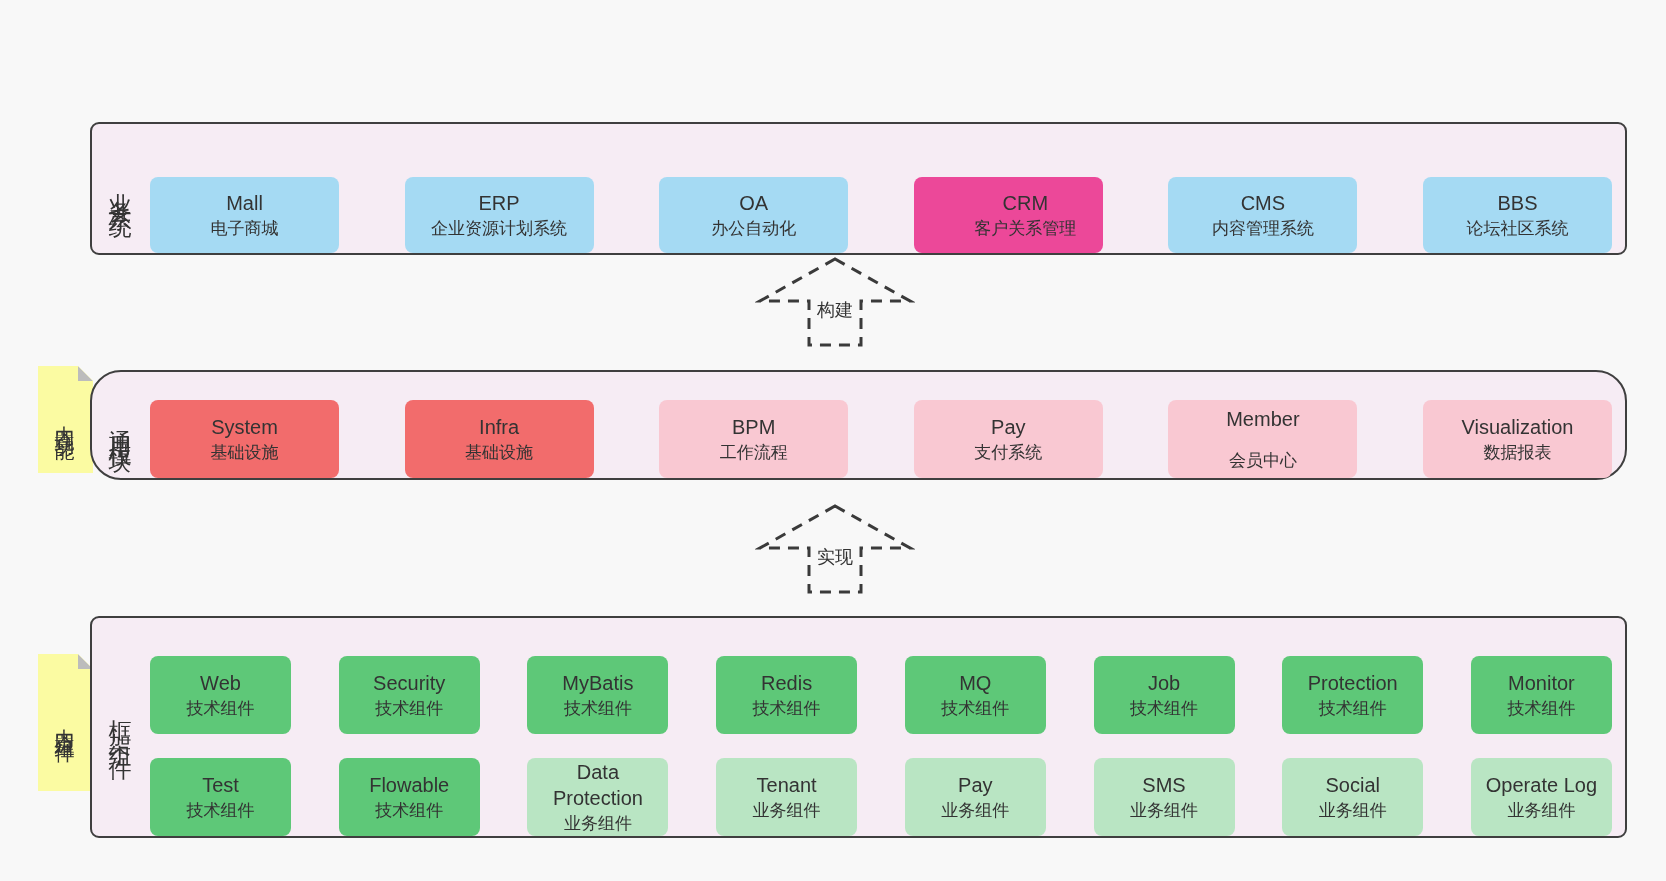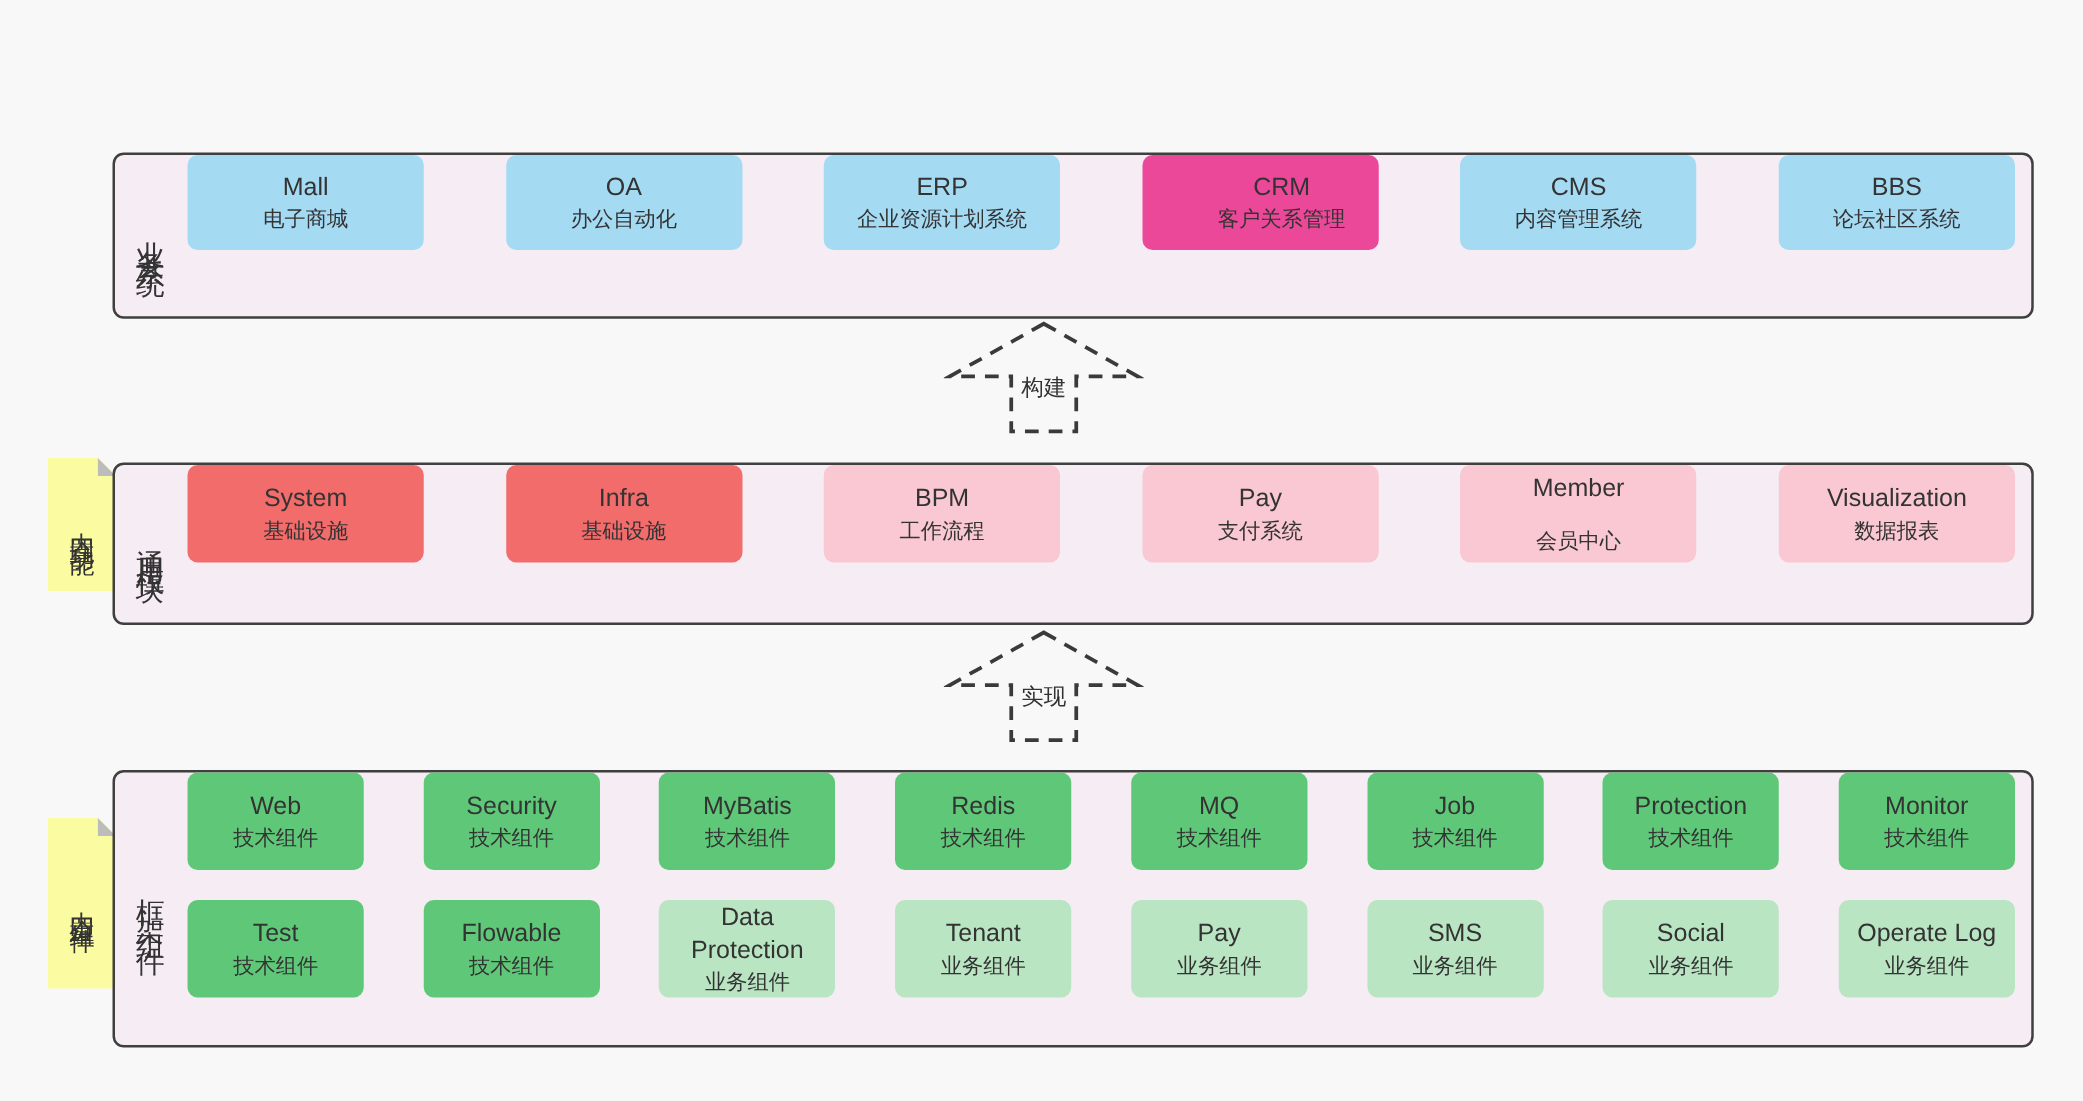--- a/index.html
+++ b/index.html
@@ -13,31 +13,31 @@
   
   .band{
     position:absolute;left:90px;width:1537px;
     background:var(--band_bg,#f6ecf4);
     border:2px solid var(--band_border,#3f3f3f);
     border-radius:9px;
     box-sizing:border-box;
     display:flex;align-items:stretch;
   }
   .band-business{top:122px;height:133px;}
-  .band-modules{top:370px;height:130px;}
+  .band-modules{top:370px;height:110px;border-radius:31px;}
   .band-framework{top:616px;height:222px;}
   .band-label{
     width:58px;display:flex;align-items:center;justify-content:center;
     writing-mode:vertical-rl;text-orientation:upright;
     font-size:23px;letter-spacing:7px;color:var(--text,#333333);
   }
   .band-framework .band-label{letter-spacing:13px;}
   .rows{
-    flex:1;display:flex;flex-direction:column;justify-content:flex-start;
-    gap:24px;padding:0 13px 0 0;box-sizing:border-box;
+    flex:1;display:flex;flex-direction:column;justify-content:flex-end;
+    gap:24px;padding:0 13px 0 0;box-sizing:border-box;margin-top:24px;
   }
   .row{display:flex;justify-content:space-between;}
   
   .box{
     border-radius:8px;height:78px;
     display:flex;flex-direction:column;align-items:center;justify-content:center;
     text-align:center;box-sizing:border-box;padding:2px 6px;
   }
   .band-business .box{height:76px;}
   .band-business .box,.band-modules .box{width:189px;}
@@ -90,26 +90,26 @@
 
 <section class="band band-business">
   <div class="band-label">业务系统</div>
   <div class="rows">
       <div class="row">
         <div class="box" style="background: rgb(165, 218, 243);">
           <div class="box-name">Mall</div>
           <div class="box-desc">电子商城</div>
         </div>
         <div class="box" style="background: rgb(165, 218, 243);">
+          <div class="box-name">ERP</div>
+          <div class="box-desc">企业资源计划系统</div>
+        </div>
+        <div class="box" style="background: rgb(165, 218, 243);">
           <div class="box-name">OA</div>
           <div class="box-desc">办公自动化</div>
-        </div>
-        <div class="box" style="background: rgb(165, 218, 243);">
-          <div class="box-name">ERP</div>
-          <div class="box-desc">企业资源计划系统</div>
         </div>
         <div class="box" style="background: #ec4899; padding-left: 40px;">
           <div class="box-name">CRM</div>
           <div class="box-desc">客户关系管理</div>
         </div>
         <div class="box" style="background: rgb(165, 218, 243);">
           <div class="box-name">CMS</div>
           <div class="box-desc">内容管理系统</div>
         </div>
         <div class="box" style="background: rgb(165, 218, 243);">

